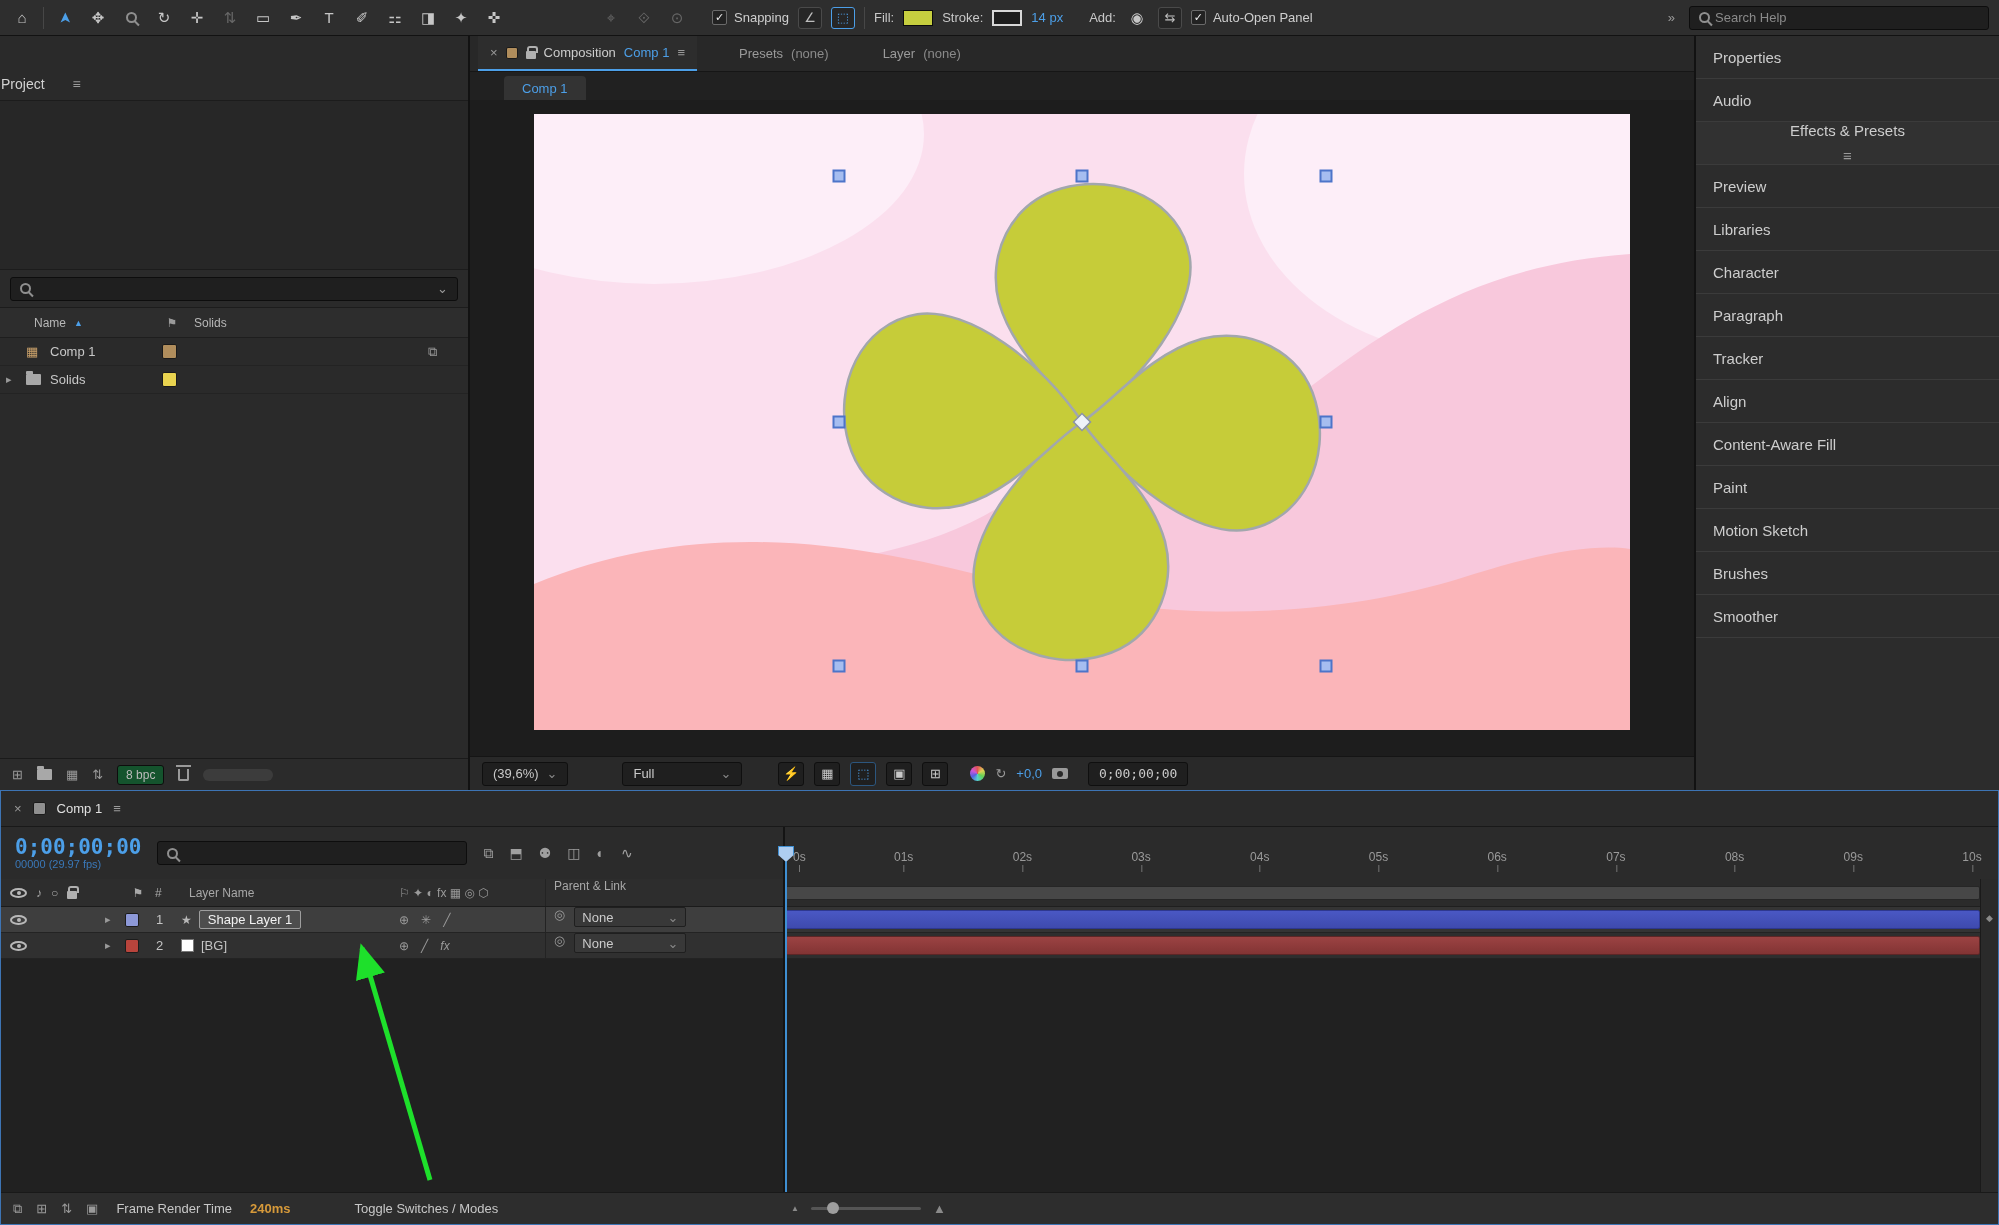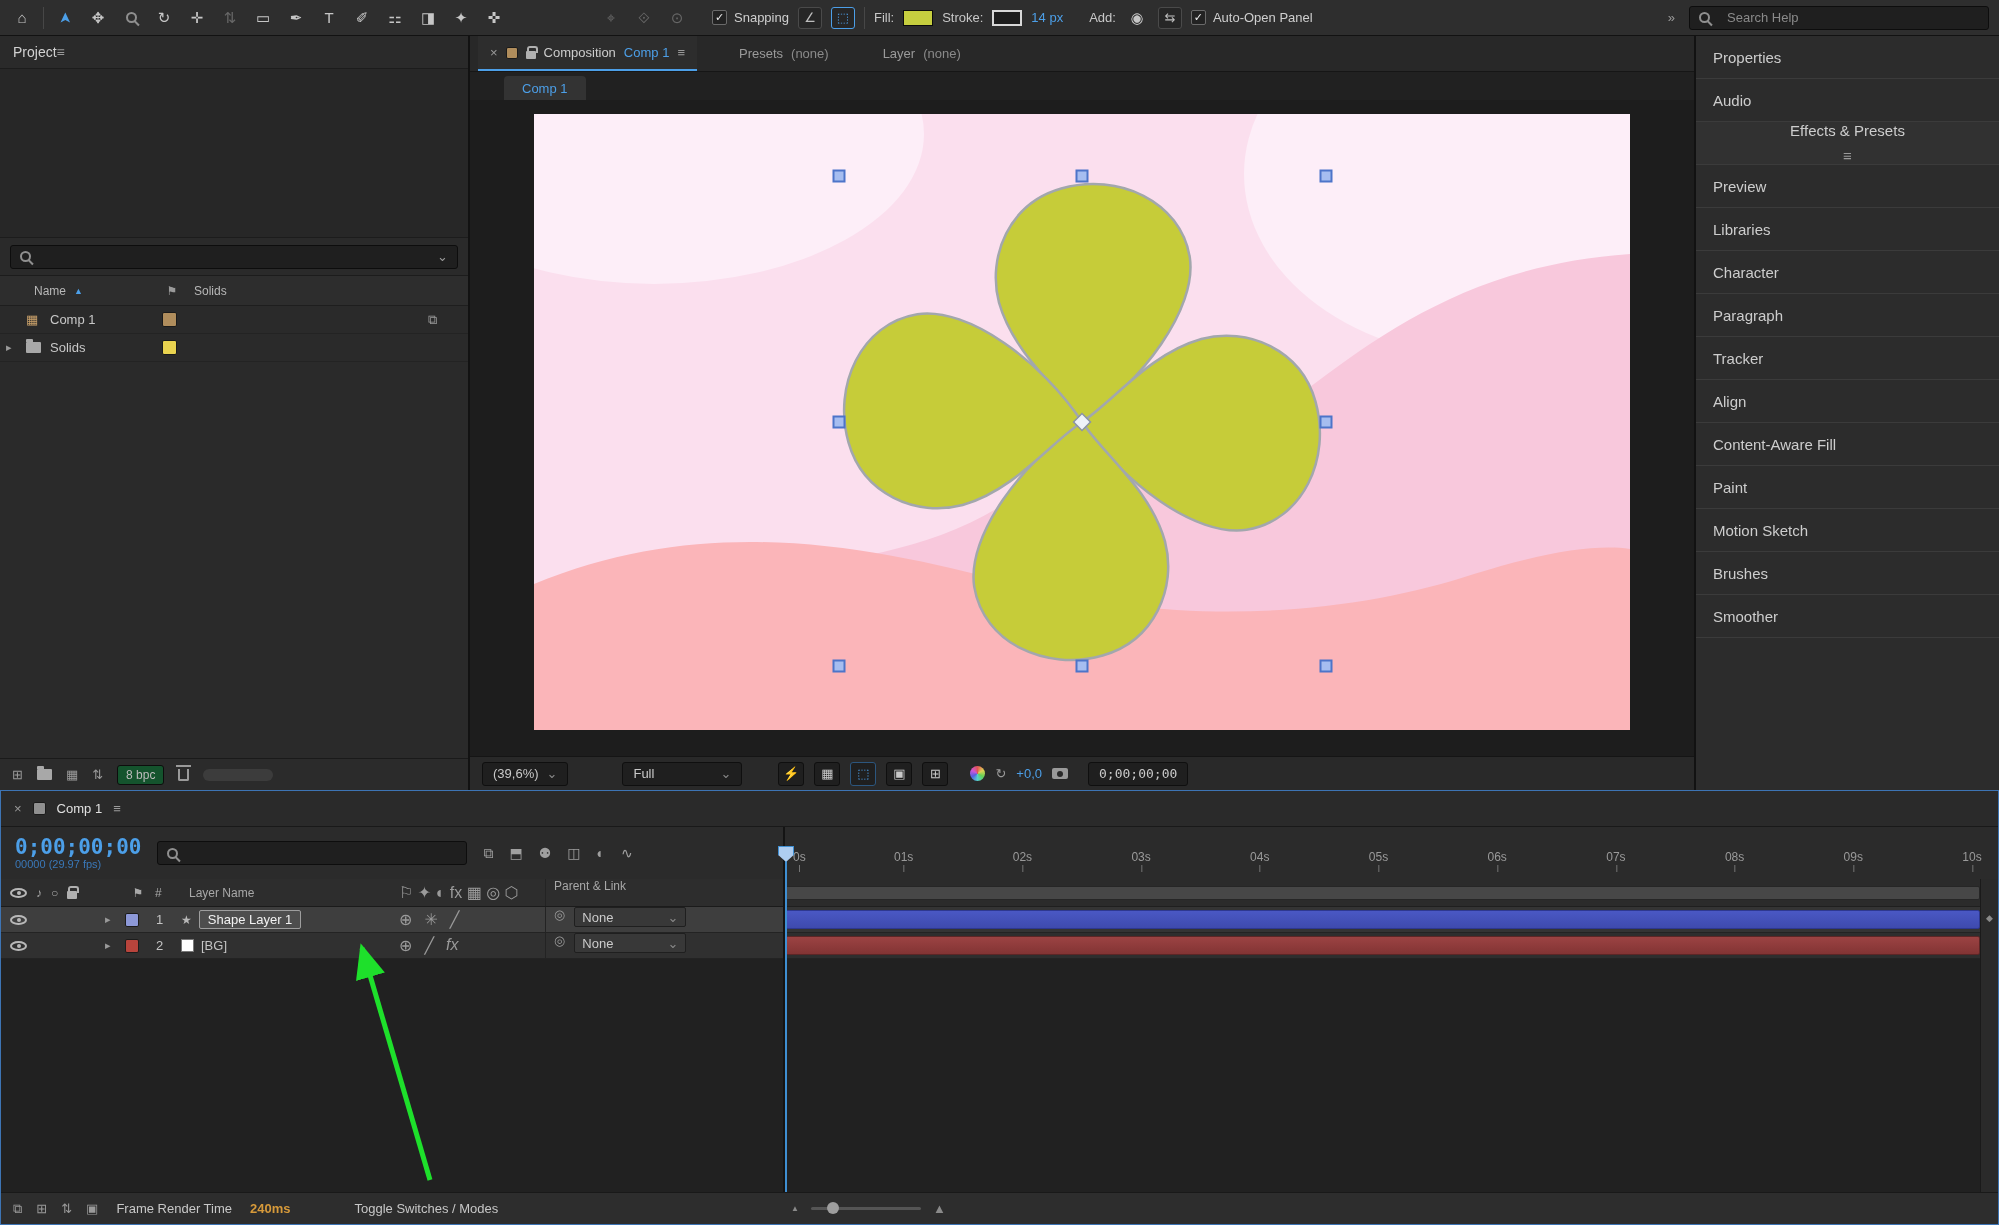--- a/index.html
+++ b/index.html
@@ -42,32 +42,32 @@
   .tool { width:24px; height:26px; display:inline-flex; align-items:center; justify-content:center; color:#c6c6c6; font-size:15px; flex:none; }
   .tool.active { color:var(--accent-blue); }
   .tool.dim { color:#676767; }
   .arrowglyph { display:inline-block; transform:rotate(-90deg); }
   .swatch { width:30px; height:16px; border:1px solid #0c0c0c; display:inline-block; flex:none; }
   .swatch.fillsw { background:var(--fill-yellow); }
   .swatch.strokesw { background:#1e1e1e; border:2px solid #d8d8d8; }
   .checkrow { display:inline-flex; align-items:center; gap:7px; color:#cfcfcf; }
   .tb-right { margin-left:auto; display:flex; align-items:center; gap:14px; }
   .searchbox { height:24px; background:#1f1f1f; border:1px solid #0d0d0d; border-radius:3px;
-               display:flex; align-items:center; gap:17px; padding:0 9px; }
+               display:flex; align-items:center; gap:5px; padding:0 9px; }
   .searchbox input { flex:1; background:transparent; border:none; outline:none; color:#ccc;
                      font:13px "Liberation Sans",sans-serif; }
   .searchbox input::placeholder { color:#8a8a8a; }
   .helpsearch { width:300px; }
 
   
   .main { flex:1; display:flex; min-height:0; }
 
   
   .project { width:470px; flex:none; background:#2a2a2a; border-right:2px solid #121212; display:flex; flex-direction:column; }
-  .p-title { height:32px; display:flex; align-items:center; gap:0; padding:0 13px; color:#d2d2d2; font-size:14px; }
+  .p-title { height:32px; display:flex; align-items:center; gap:28px; padding:0 1px; color:#d2d2d2; font-size:14px;margin-top:32px; }
   .p-preview { height:170px; background:#272727; border-top:1px solid #1c1c1c; border-bottom:1px solid #1c1c1c; }
   .p-search-row { height:38px; display:flex; align-items:center; padding:0 10px; border-bottom:1px solid #1c1c1c; }
   .p-search-row .searchbox { flex:1; }
   .p-header { height:30px; display:flex; align-items:center; color:#b8b8b8; background:#2d2d2d; border-bottom:1px solid #1e1e1e; font-size:12px; }
   .ph-name { width:150px; padding-left:34px; display:flex; align-items:center; gap:8px; }
   .ph-tag { width:44px; text-align:center; color:#9a9a9a; }
   .p-row { height:28px; display:grid; grid-template-columns:20px 24px 112px 34px 1fr 40px; align-items:center; border-bottom:1px solid #232323; padding-left:6px; }
   .p-chip { width:15px; height:15px; border:1px solid #1a1a1a; border-radius:2px; }
   .glyphbtn { color:#9a9a9a; }
 
@@ -112,21 +112,21 @@
   .tl-ctl-icons { display:flex; align-items:center; gap:16px; color:#9f9f9f; font-size:14px; }
 
   .tlgrid { display:grid; grid-template-columns:104px 20px 26px 30px 214px 150px 1fr; align-items:center; }
   .tl-colhead { height:28px; flex:none; background:#2d2d2d; border-bottom:1px solid #1b1b1b; font-size:12px; color:#a8a8a8; }
   .avcell { display:flex; align-items:center; gap:9px; padding-left:9px; }
   .tl-row { height:26px; flex:none; border-bottom:1px solid #232323; background:#303030; font-size:13px; color:#c4c4c4; }
   .tl-row.selected { background:#3e3e3e; }
   .layerchip { width:14px; height:14px; border:1px solid #1c1c1c; border-radius:2px; }
   .namebox { background:#4e4e4e; border:1px solid #9e9e9e; border-radius:2px; padding:1px 8px; color:#f2f2f2; }
   .solidchip { width:13px; height:13px; background:#ffffff; border:1px solid #777; display:inline-block; }
-  .switches { display:flex; gap:12px; color:#9a9a9a; font-size:16px; padding-left:4px; }
+  .switches { display:flex; gap:12px; color:#9a9a9a; font-size:12px; padding-left:4px; }
   .parentcell { display:flex; align-items:flex-start; gap:9px; padding-left:8px; border-left:1px solid #232323; height:100%; }
   .dropdown { width:112px; height:20px; background:#383838; border:1px solid #1f1f1f; border-radius:2px;
               display:inline-flex; align-items:center; justify-content:space-between; padding:0 7px; color:#cccccc; }
   .tl-filler { flex:1; background:#212121; }
 
   .tl-ruler { height:52px; flex:none; position:relative; }
   .ruler-label { position:absolute; bottom:15px; transform:translateX(-50%); font-size:12px; color:#9a9a9a; }
   .ruler-label::after { content:''; position:absolute; left:50%; bottom:-8px; width:1px; height:7px; background:#747474; }
   .ruler-label.first { transform:none; }
   .tl-workarea { height:28px; flex:none; padding:7px 18px 6px 0; border-bottom:1px solid #1f1f1f; }

